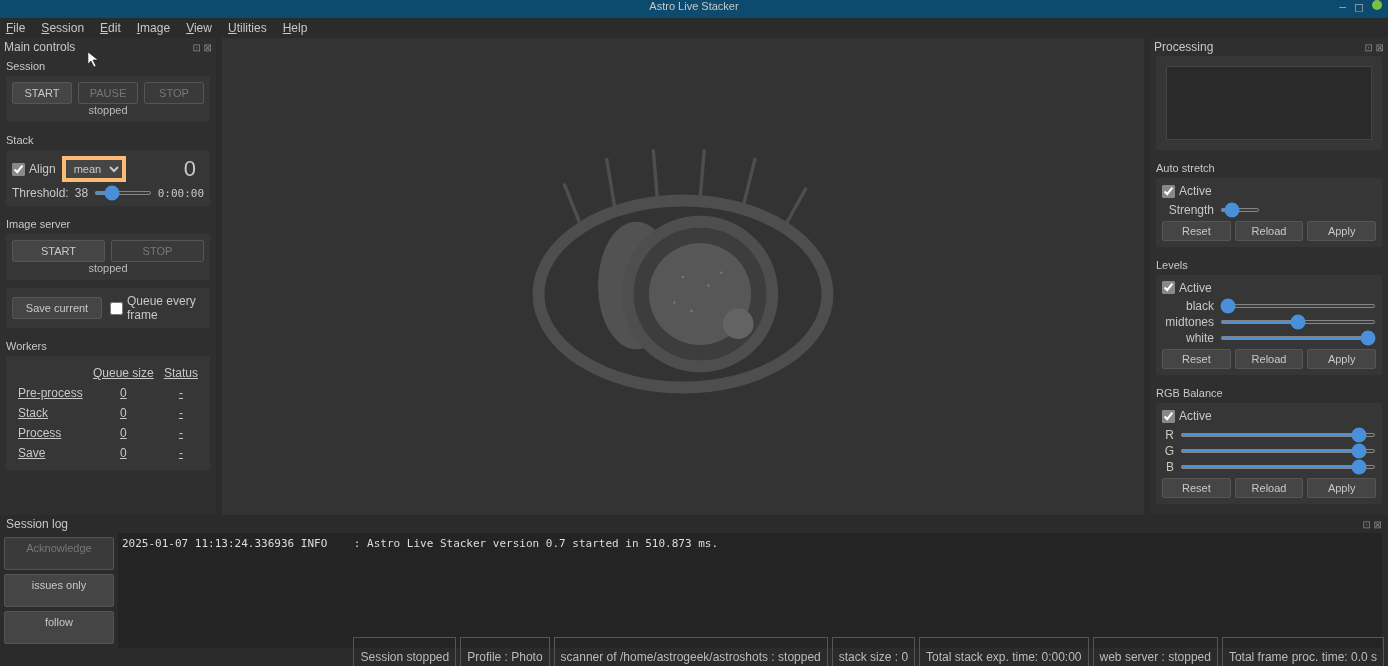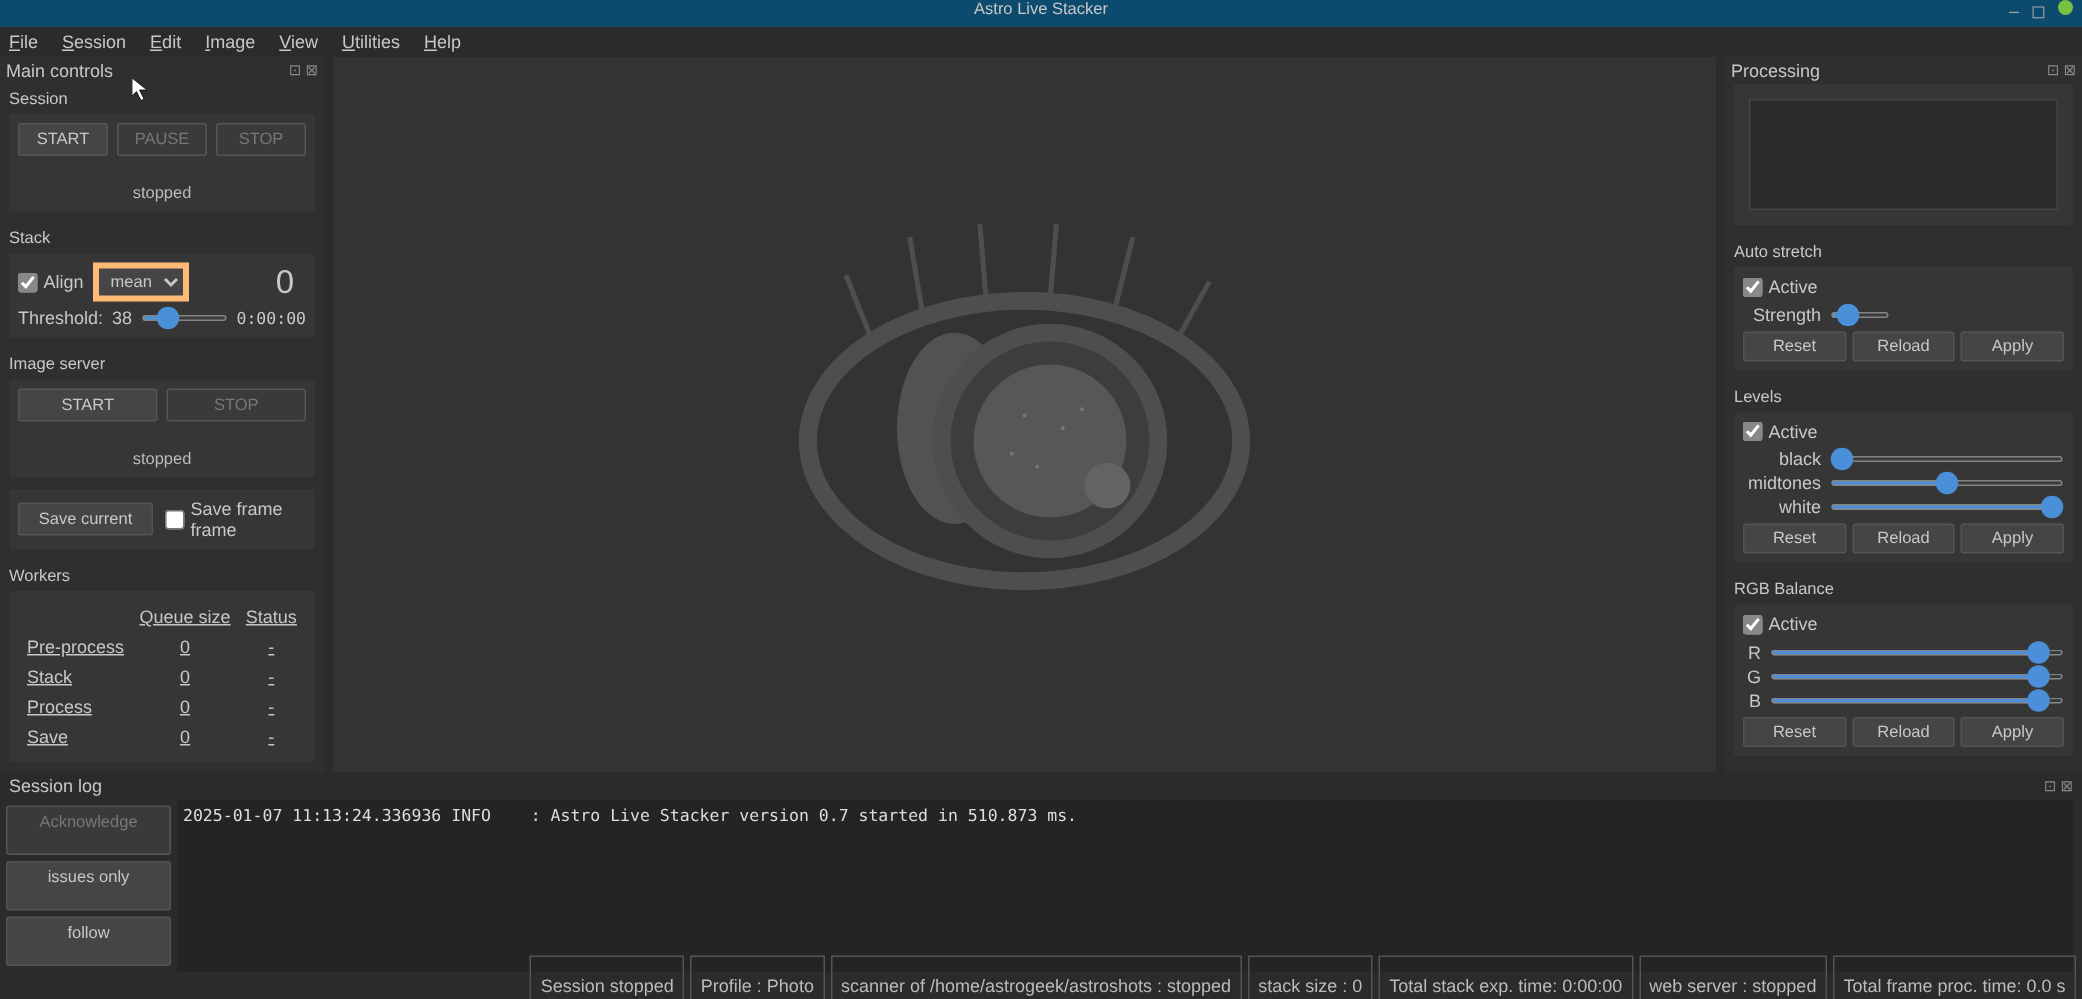--- a/index.html
+++ b/index.html
@@ -11,21 +11,21 @@
 .close-dot { width: 10px; height: 10px; border-radius: 50%; background: #7ac143; display: inline-block; }
 .menu-bar { height: 20px; background: #2b2b2b; display: flex; align-items: center; padding: 0 6px; gap: 16px; }
 .menu-bar span { font-size: 12px; cursor: pointer; }
 .menu-bar span::first-letter { text-decoration: underline; }
 .content { flex: 1; display: flex; overflow: hidden; }
 .panel-title { font-size: 11px; padding: 2px 4px; display: flex; justify-content: space-between; align-items: center; }
 .panel-icons { display: flex; gap: 3px; font-size: 10px; color: #888; }
 .left-panel { width: 216px; background: #2f2f2f; display: flex; flex-direction: column; }
 .section-label { font-size: 11px; padding: 4px 6px; color: #c8c8c8; }
 .section-box { background: #363636; margin: 0 6px 8px 6px; padding: 6px; border-radius: 2px; }
-.btn-row { display: flex; gap: 6px; margin-bottom: 19px; border-radius: 10px; }
+.btn-row { display: flex; gap: 6px; margin-bottom: 0; border-radius: 10px; }
 .btn { background: #454545; border: 1px solid #555; padding: 4px 0; text-align: center; flex: 1; font-size: 11px; cursor: pointer; border-radius: 2px; }
 .btn.disabled { color: #777; background: #3a3a3a; }
 .status-text { text-align: center; font-size: 11px; color: #bbb; }
 .stack-row { display: flex; align-items: center; gap: 6px; }
 .checkbox { display: inline-flex; align-items: center; gap: 4px; font-size: 11px; }
 .checkbox input { accent-color: #888; }
 select { background: #454545; border: 4px solid #fdba74; color: #c8c8c8; padding: 2px 4px; font-size: 11px; }
 .big-num { font-size: 22px; margin-left: auto; margin-right: 8px; }
 .time-text { font-family: monospace; font-size: 11px; }
 .slider-row { display: flex; align-items: center; gap: 6px; font-size: 11px; margin-top: 4px; }
@@ -115,21 +115,21 @@
         <div class="btn disabled">STOP</div>
       </div>
       <div class="status-text">stopped</div>
     </div>
 
     <div class="section-box">
       <div class="save-row">
         <div class="btn" style="flex:0 0 90px">Save current</div>
         <label class="checkbox">
             <input type="checkbox" style=""> 
-            <span>Save frame frame</span>
+            <span>Queue every frame</span>
           </label>
       </div>
     </div>
 
     <div class="section-label">Workers</div>
     <div class="section-box">
       <table class="workers-table">
         <tbody>
             <tr>
               <th></th>

